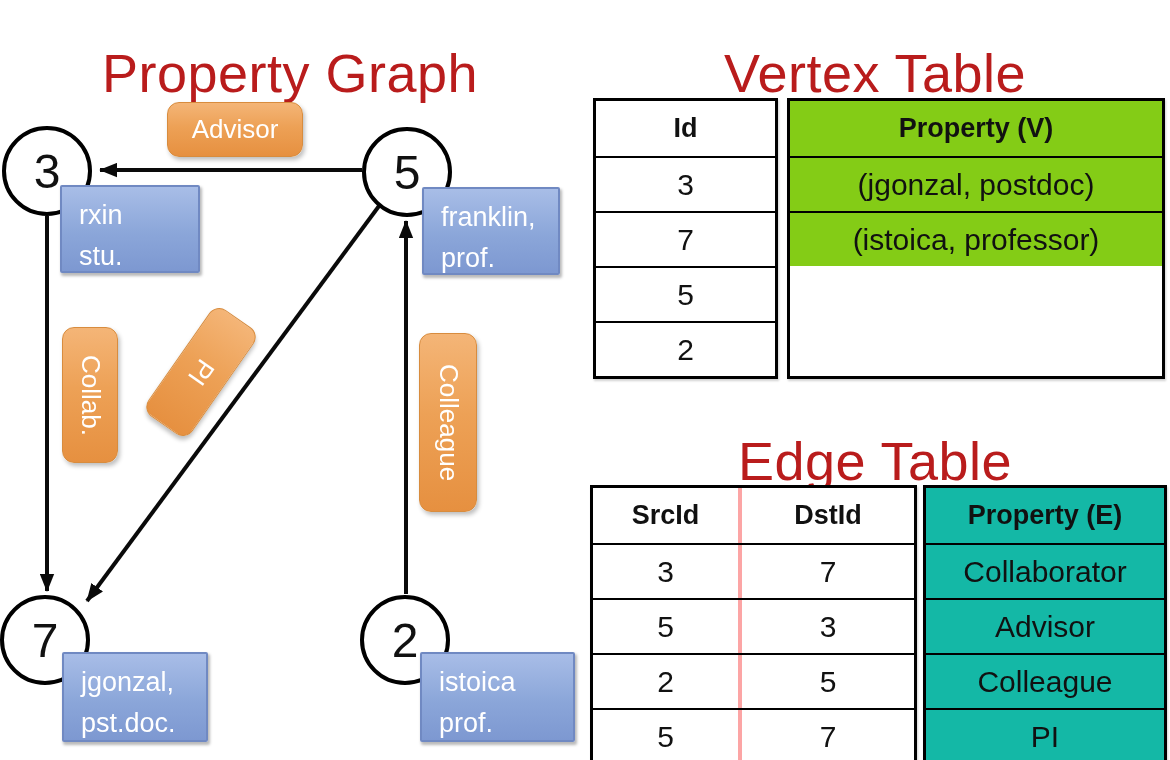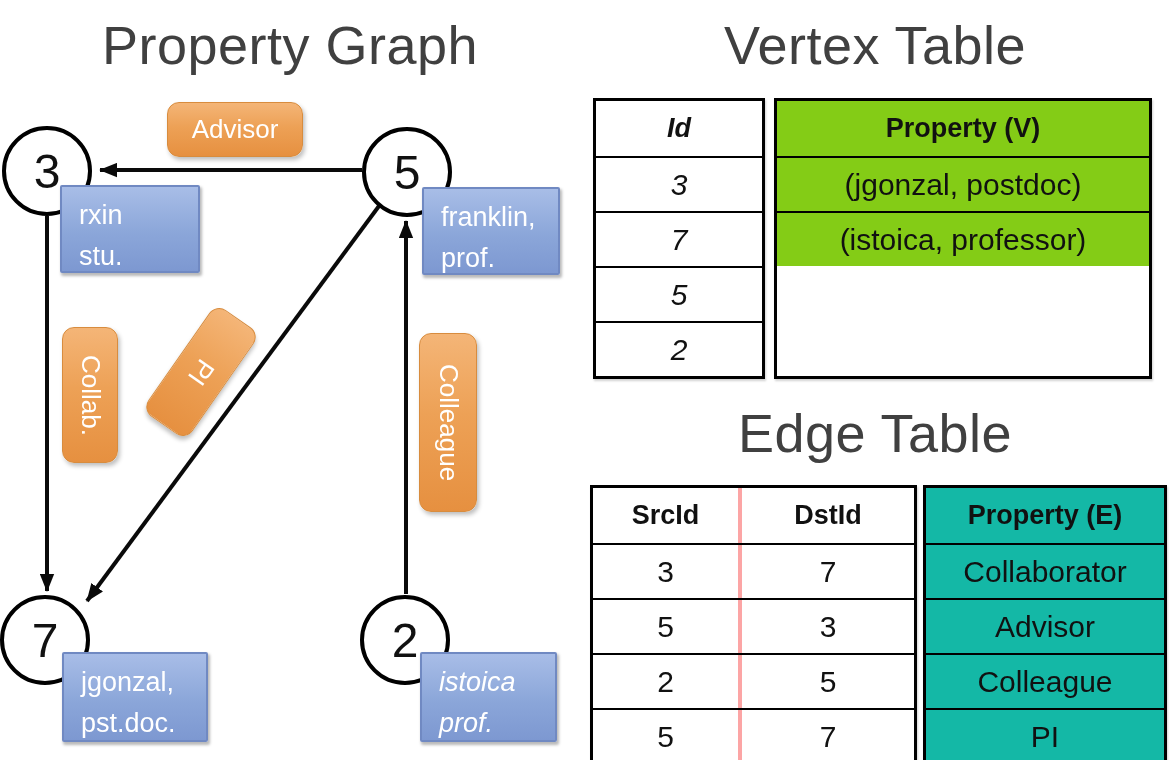--- a/index.html
+++ b/index.html
@@ -1,20 +1,20 @@
 <!DOCTYPE html>
 <html><head>
 <meta charset="utf-8">
 <style>
   html,body{margin:0;padding:0;background:#fff;}
   #stage{
     position:relative;width:1170px;height:760px;background:#fff;overflow:hidden;
     font-family:"Liberation Sans", sans-serif;color:#111;
   }
-  .title{position:absolute;font-size:54px;font-weight:400;text-align:center;color:#404040;letter-spacing:0.5px;}
+  .title{position:absolute;font-size:54px;font-weight:400;text-align:center;color:#b91c1c;letter-spacing:0.5px;margin-top:28px;}
   
   #edge-layer{position:absolute;left:0;top:0;}
   .node{
     position:absolute;width:90px;height:90px;border:4px solid #000;border-radius:50%;
     background:#fff;display:flex;align-items:center;justify-content:center;
     font-size:48px;font-weight:300;box-sizing:border-box;
   }
   .bprop{
     position:absolute;border-radius:2px;box-sizing:border-box;
     background:linear-gradient(180deg,#a8bde7 0%,#8ba6d9 55%,#7d98d1 100%);
@@ -79,42 +79,42 @@
     <span>stu.</span>
   </div>
   <div class="bprop" style="left:422px;top:187px;width:138px;height:88px;">
     <span>franklin,</span>
     <span>prof.</span>
   </div>
   <div class="bprop" style="left:62px;top:652px;width:146px;height:90px;">
     <span>jgonzal,</span>
     <span>pst.doc.</span>
   </div>
-  <div class="bprop" style="left:420px;top:652px;width:137px;height:90px;font-style:italic;">
+  <div class="bprop" style="left:420px;top:652px;width:155px;height:90px;">
     <span>istoica</span>
     <span>prof.</span>
   </div>
 
   <div class="obox" style="left:167px;top:102px;width:136px;height:55px;">
     <span>Advisor</span>
   </div>
   <div class="obox" style="left:62px;top:327px;width:56px;height:136px;">
     <span class="vert">Collab.</span>
   </div>
   <div class="obox" style="left:174px;top:307px;width:54px;height:130px;transform:rotate(35deg);">
     <span class="vert">PI</span>
   </div>
   <div class="obox" style="left:419px;top:333px;width:58px;height:179px;">
     <span class="vert">Colleague</span>
   </div>
 
   <div class="title" style="left:580px;top:14px;width:590px;">Vertex Table</div>
 
   <div class="vwrap" style="left:593px;top:98px;">
-    <div class="tbl" style="width:172px;font-style:italic;">
+    <div class="tbl" style="width:185px;">
       <div class="trow">
           <div class="cell">Id</div>
         </div>
       <div class="trow">
           <div class="cell">3</div>
         </div>
       <div class="trow">
           <div class="cell">7</div>
         </div>
       <div class="trow">

